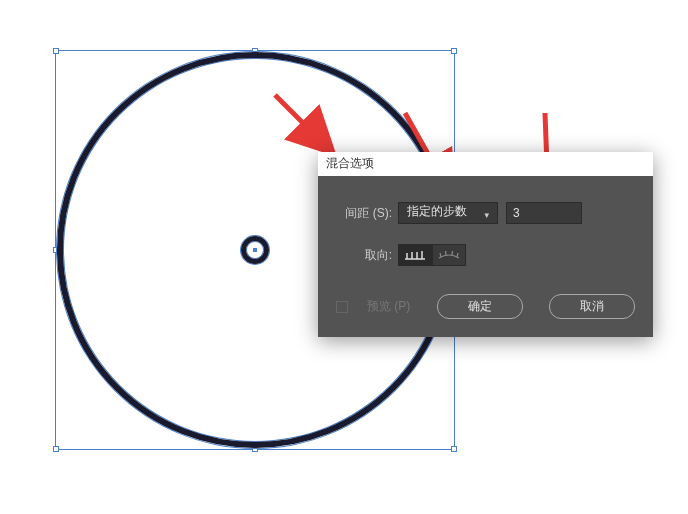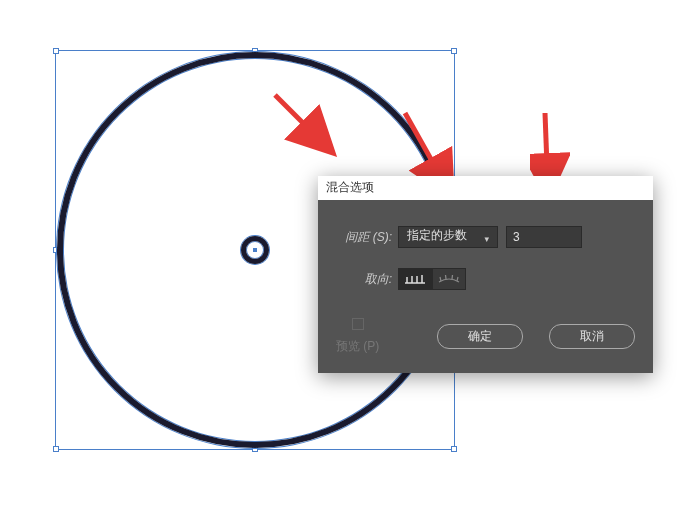--- a/index.html
+++ b/index.html
@@ -81,21 +81,20 @@
     }
     
     
     .dialog {
       position: absolute;
       top: 152px;
       left: 318px;
       width: 335px;
       background: #535353;
       box-shadow: 0 4px 20px rgba(0,0,0,0.4);
-      margin-top: 24px;
     }
     .dialog-titlebar {
       background: #fff;
       height: 24px;
       padding: 3px 8px;
       font-size: 12px;
       color: #333;
     }
     .dialog-body {
       padding: 26px 18px 18px 18px;
@@ -104,21 +103,20 @@
       display: flex;
       align-items: center;
       margin-bottom: 20px;
     }
     .form-label {
       color: #ccc;
       font-size: 12px;
       width: 62px;
       text-align: right;
       padding-right: 6px;
-      font-style: italic;
     }
     .dropdown {
       background: #3a3a3a;
       border: 1px solid #2a2a2a;
       color: #e0e0e0;
       font-size: 12px;
       padding: 3px 8px;
       width: 100px;
       height: 22px;
       display: flex;
@@ -163,22 +161,21 @@
     }
     .dialog-footer {
       display: flex;
       align-items: center;
       justify-content: space-between;
       padding-top: 8px;
     }
     .checkbox-group {
       display: flex;
       align-items: center;
-      gap: 8px;
-      flex-direction: column;
+      gap: 19px;
     }
     .checkbox {
       width: 12px;
       height: 12px;
       border: 1px solid #666;
       background: transparent;
     }
     .checkbox-label {
       color: #777;
       font-size: 12px;

